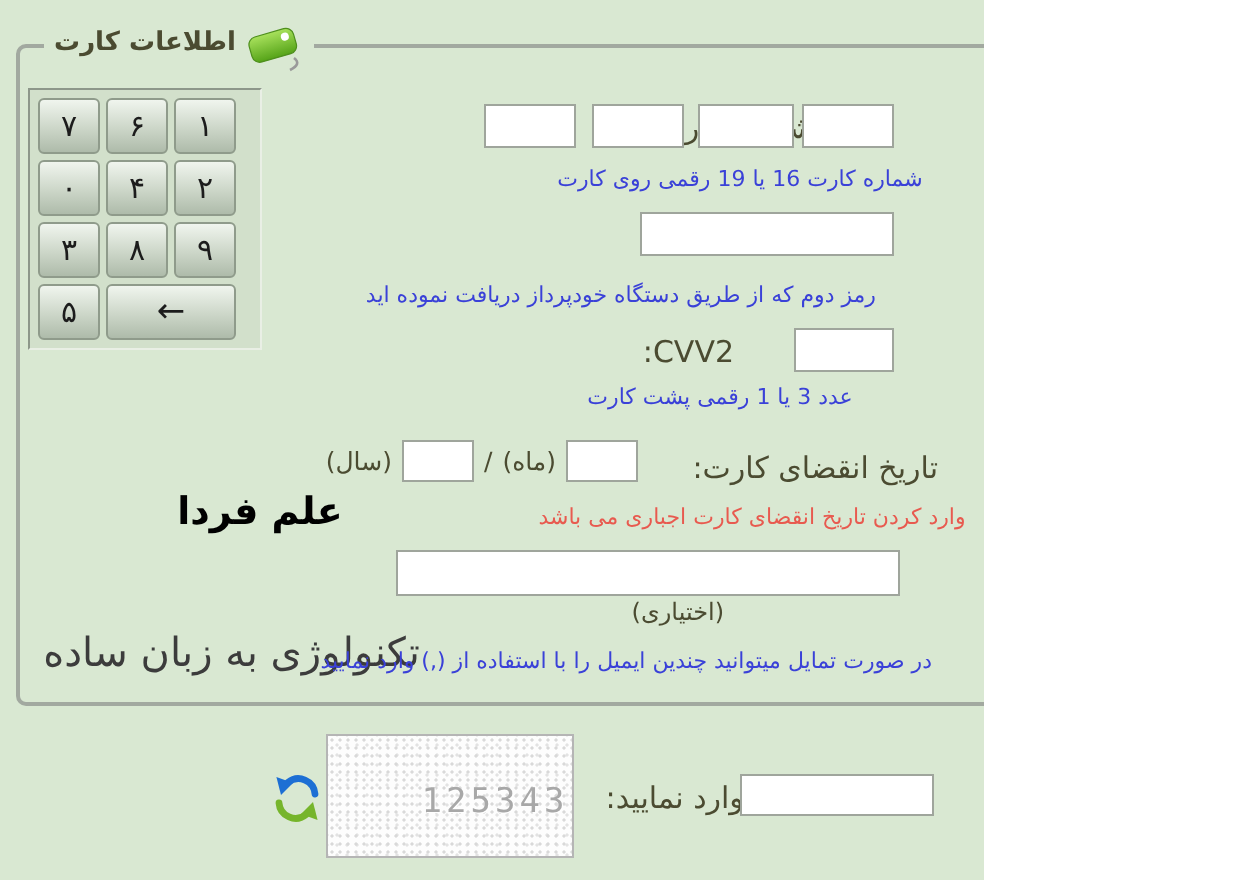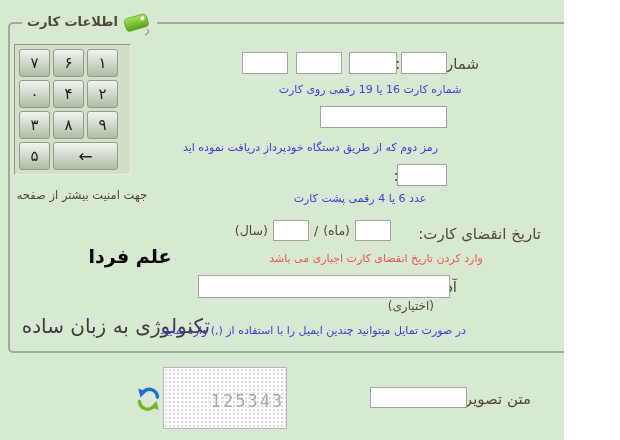--- a/index.html
+++ b/index.html
@@ -1,17 +1,17 @@
 <!DOCTYPE html>
 <html lang="fa"><head>
 <meta charset="utf-8">
 <style>
   html,body{margin:0;padding:0;}
   body{font-family:"DejaVu Sans",sans-serif;}
-  #screen{position:relative;width:564px;height:440px;background:#d9e8d2;overflow:hidden;}
+  #screen{position:relative;width:492px;height:440px;background:#d9e8d2;overflow:hidden;}
 
   
   .frame{position:absolute;left:8px;top:22px;width:604px;height:331px;
          border:2px solid #a2a9a0;border-radius:5px;box-sizing:border-box;}
   .legend{position:absolute;left:12px;top:-14px;background:#d9e8d2;padding:0 5px;
           display:flex;align-items:center;gap:4px;direction:rtl;}
   .legend-text{font-size:13px;font-weight:bold;color:#4b4b31;white-space:nowrap;}
 
   
   .keypad{position:absolute;left:14px;top:44px;width:107px;padding:4px;
@@ -96,39 +96,39 @@
       <div class="kp-btn">۳</div>
       <div class="kp-btn">۸</div>
       <div class="kp-btn">۹</div>
     </div>
     <div class="kp-row">
       <div class="kp-btn">۵</div>
       <div class="kp-btn kp-wide">←</div>
     </div>
   </div>
   <div class="kp-caption">
-    <span>جهت امنیت بیشتر از صفحه</span><br>
+    <br>
   </div>
 
   <div class="wm1">علم فردا</div>
   <div class="wm2">تکنولوژی به زبان ساده</div>
 
   <div class="lbl" style="right:85px;top:55px;">شماره کارت:</div>
   <input class="inp" style="left: 242px; top: 52px; width: 46px;">
   <input class="inp" style="left: 296px; top: 52px; width: 46px;">
   <input class="inp" style="left: 349px; top: 52px; width: 48px;">
   <input class="inp" style="left: 401px; top: 52px; width: 46px;">
   <div class="note note-blue" style="left:260px;top:83px;width:220px;">شماره کارت 16 یا 19 رقمی روی کارت</div>
 
   <input class="inp" style="left: 320px; top: 106px; width: 127px;">
   <div class="note note-blue" style="left:218px;top:141px;width:220px;">رمز دوم که از طریق دستگاه خودپرداز دریافت نموده اید</div>
 
   <div class="lbl" style="right:125px;top:167px;">CVV2:</div>
   <input class="inp" style="left: 397px; top: 164px; width: 50px;">
-  <div class="note note-blue" style="left:250px;top:192px;width:220px;">عدد 6 یا 4 رقمی پشت کارت</div>
+  <div class="note note-blue" style="left:250px;top:192px;width:220px;">عدد 3 یا 1 رقمی پشت کارت</div>
 
   <div class="lbl" style="right:23px;top:225px;">تاریخ انقضای کارت:</div>
   <div class="expiry-row">
     <input class="inp" style="">
     <span>(ماه)</span>
     <span>/</span>
     <input class="inp" style="">
     <span>(سال)</span>
   </div>
   <div class="note note-red" style="left:266px;top:252px;width:220px;">وارد کردن تاریخ انقضای کارت اجباری می باشد</div>

